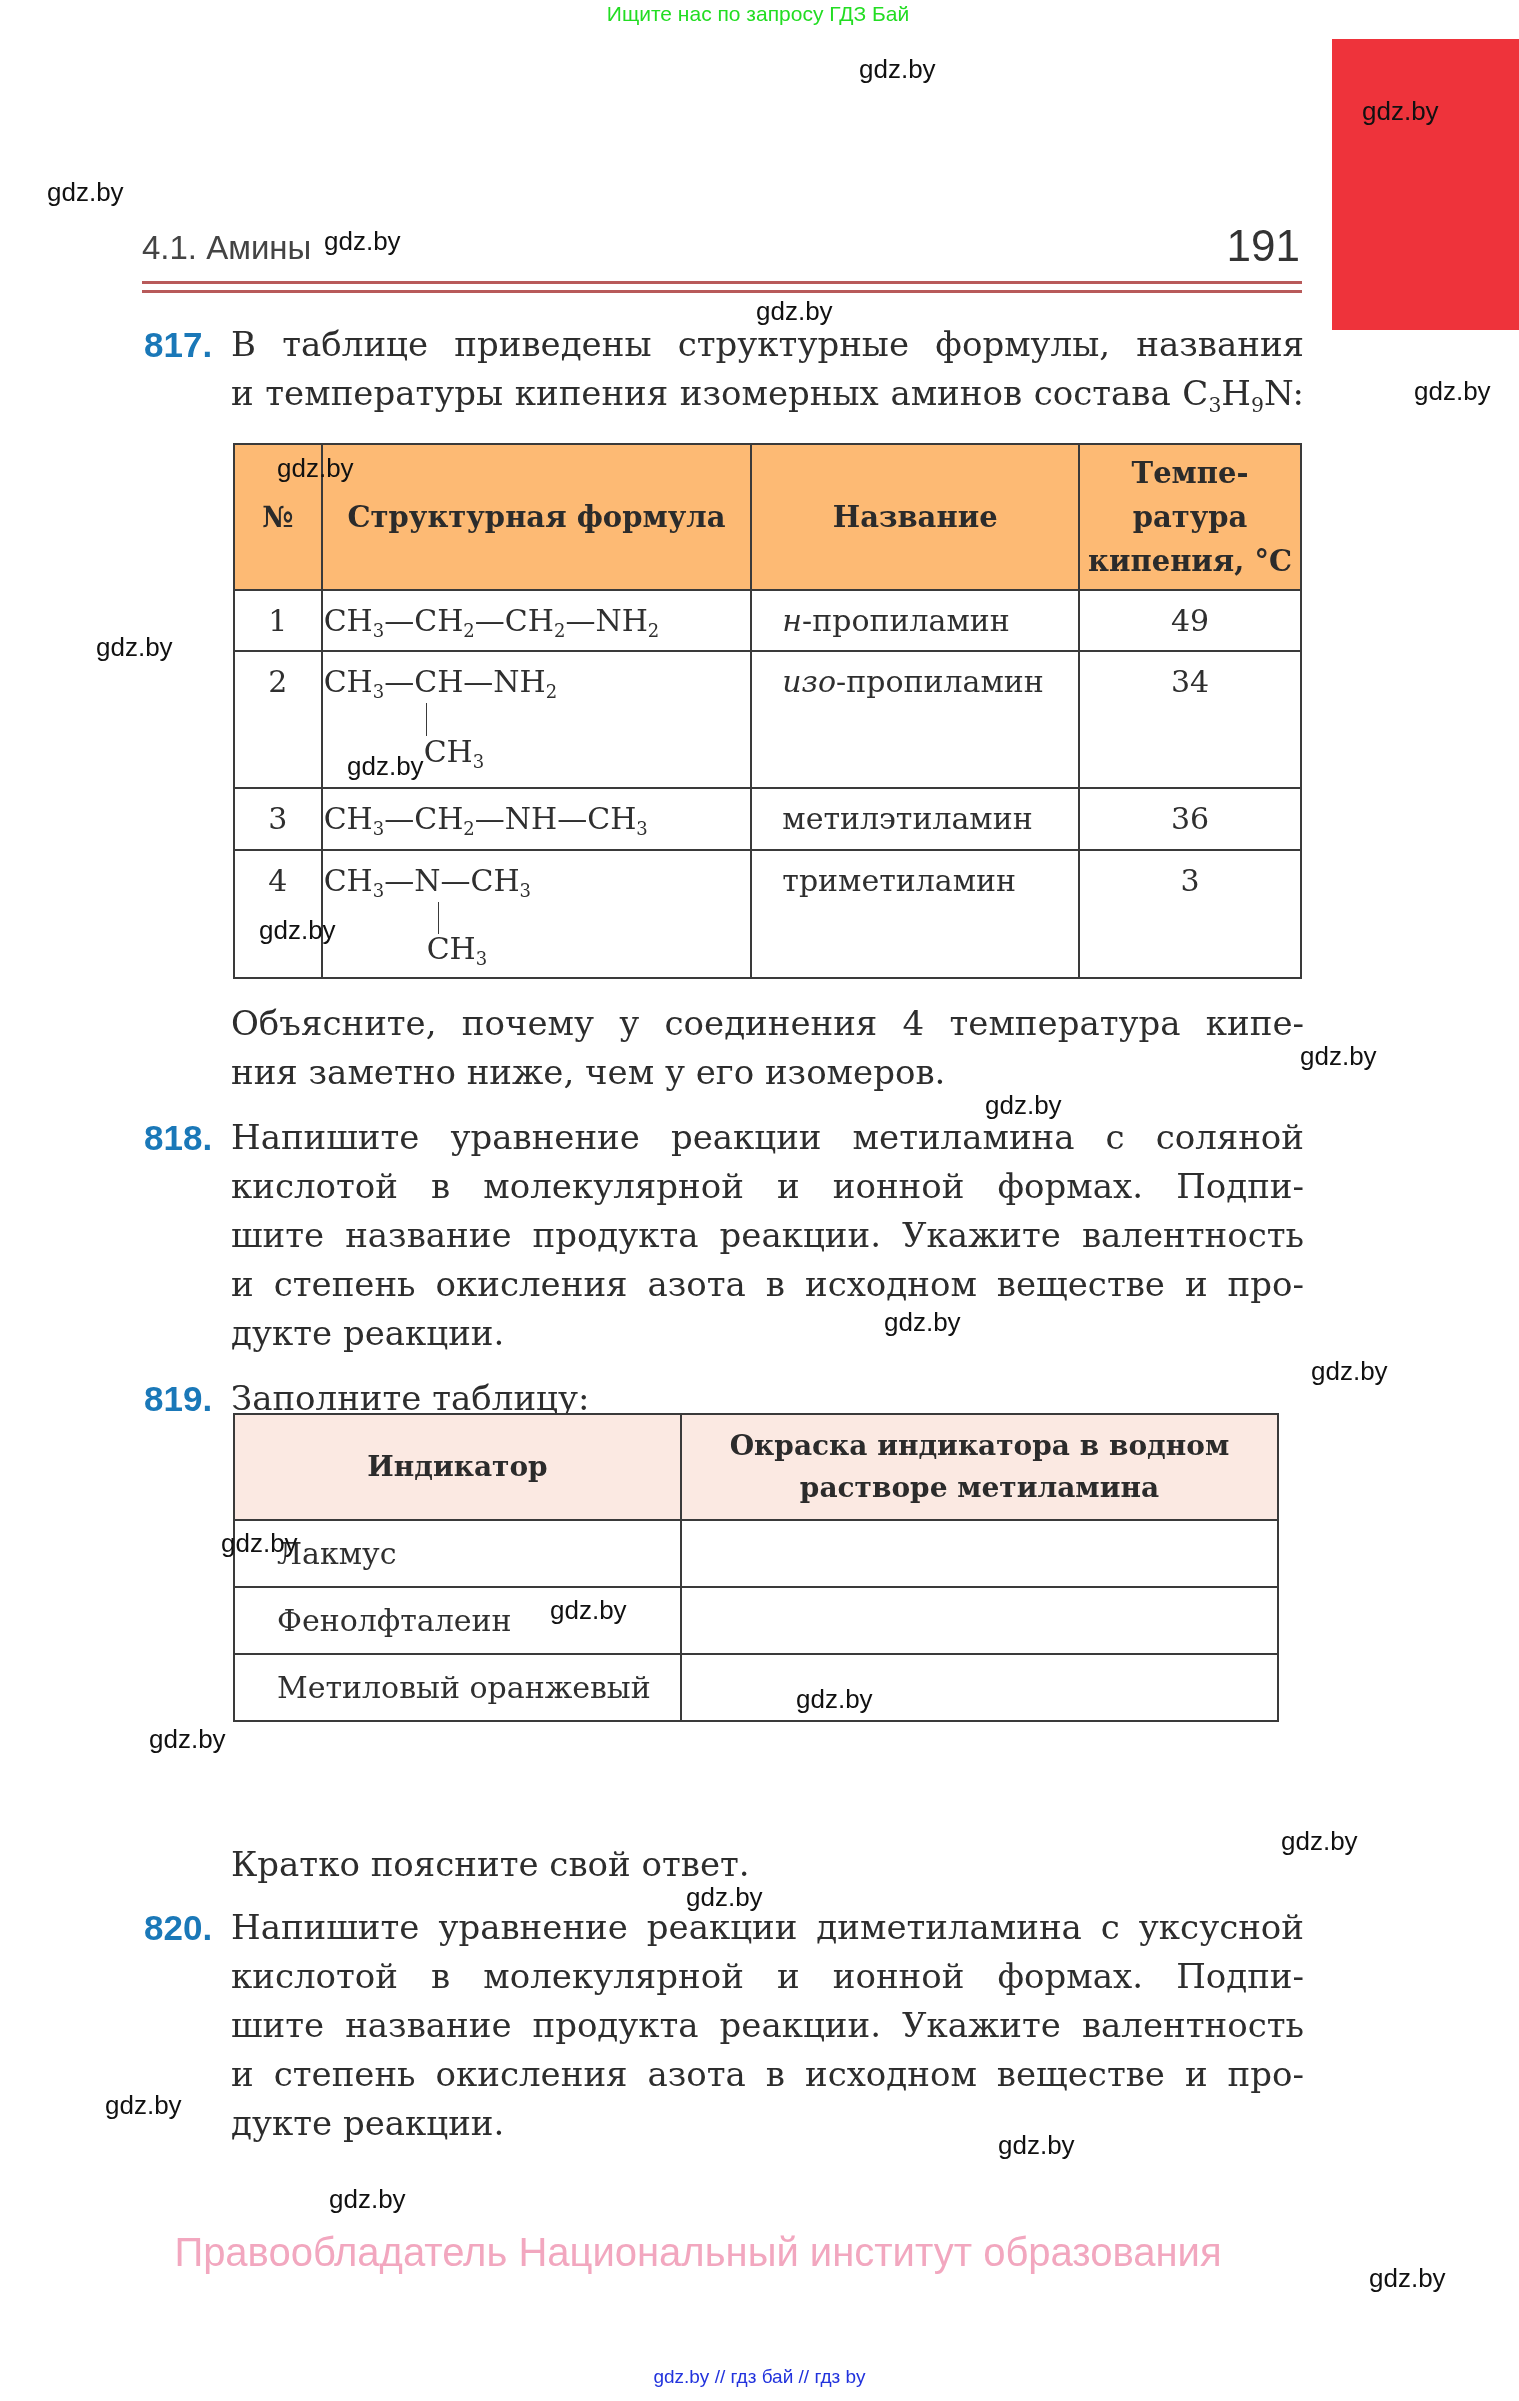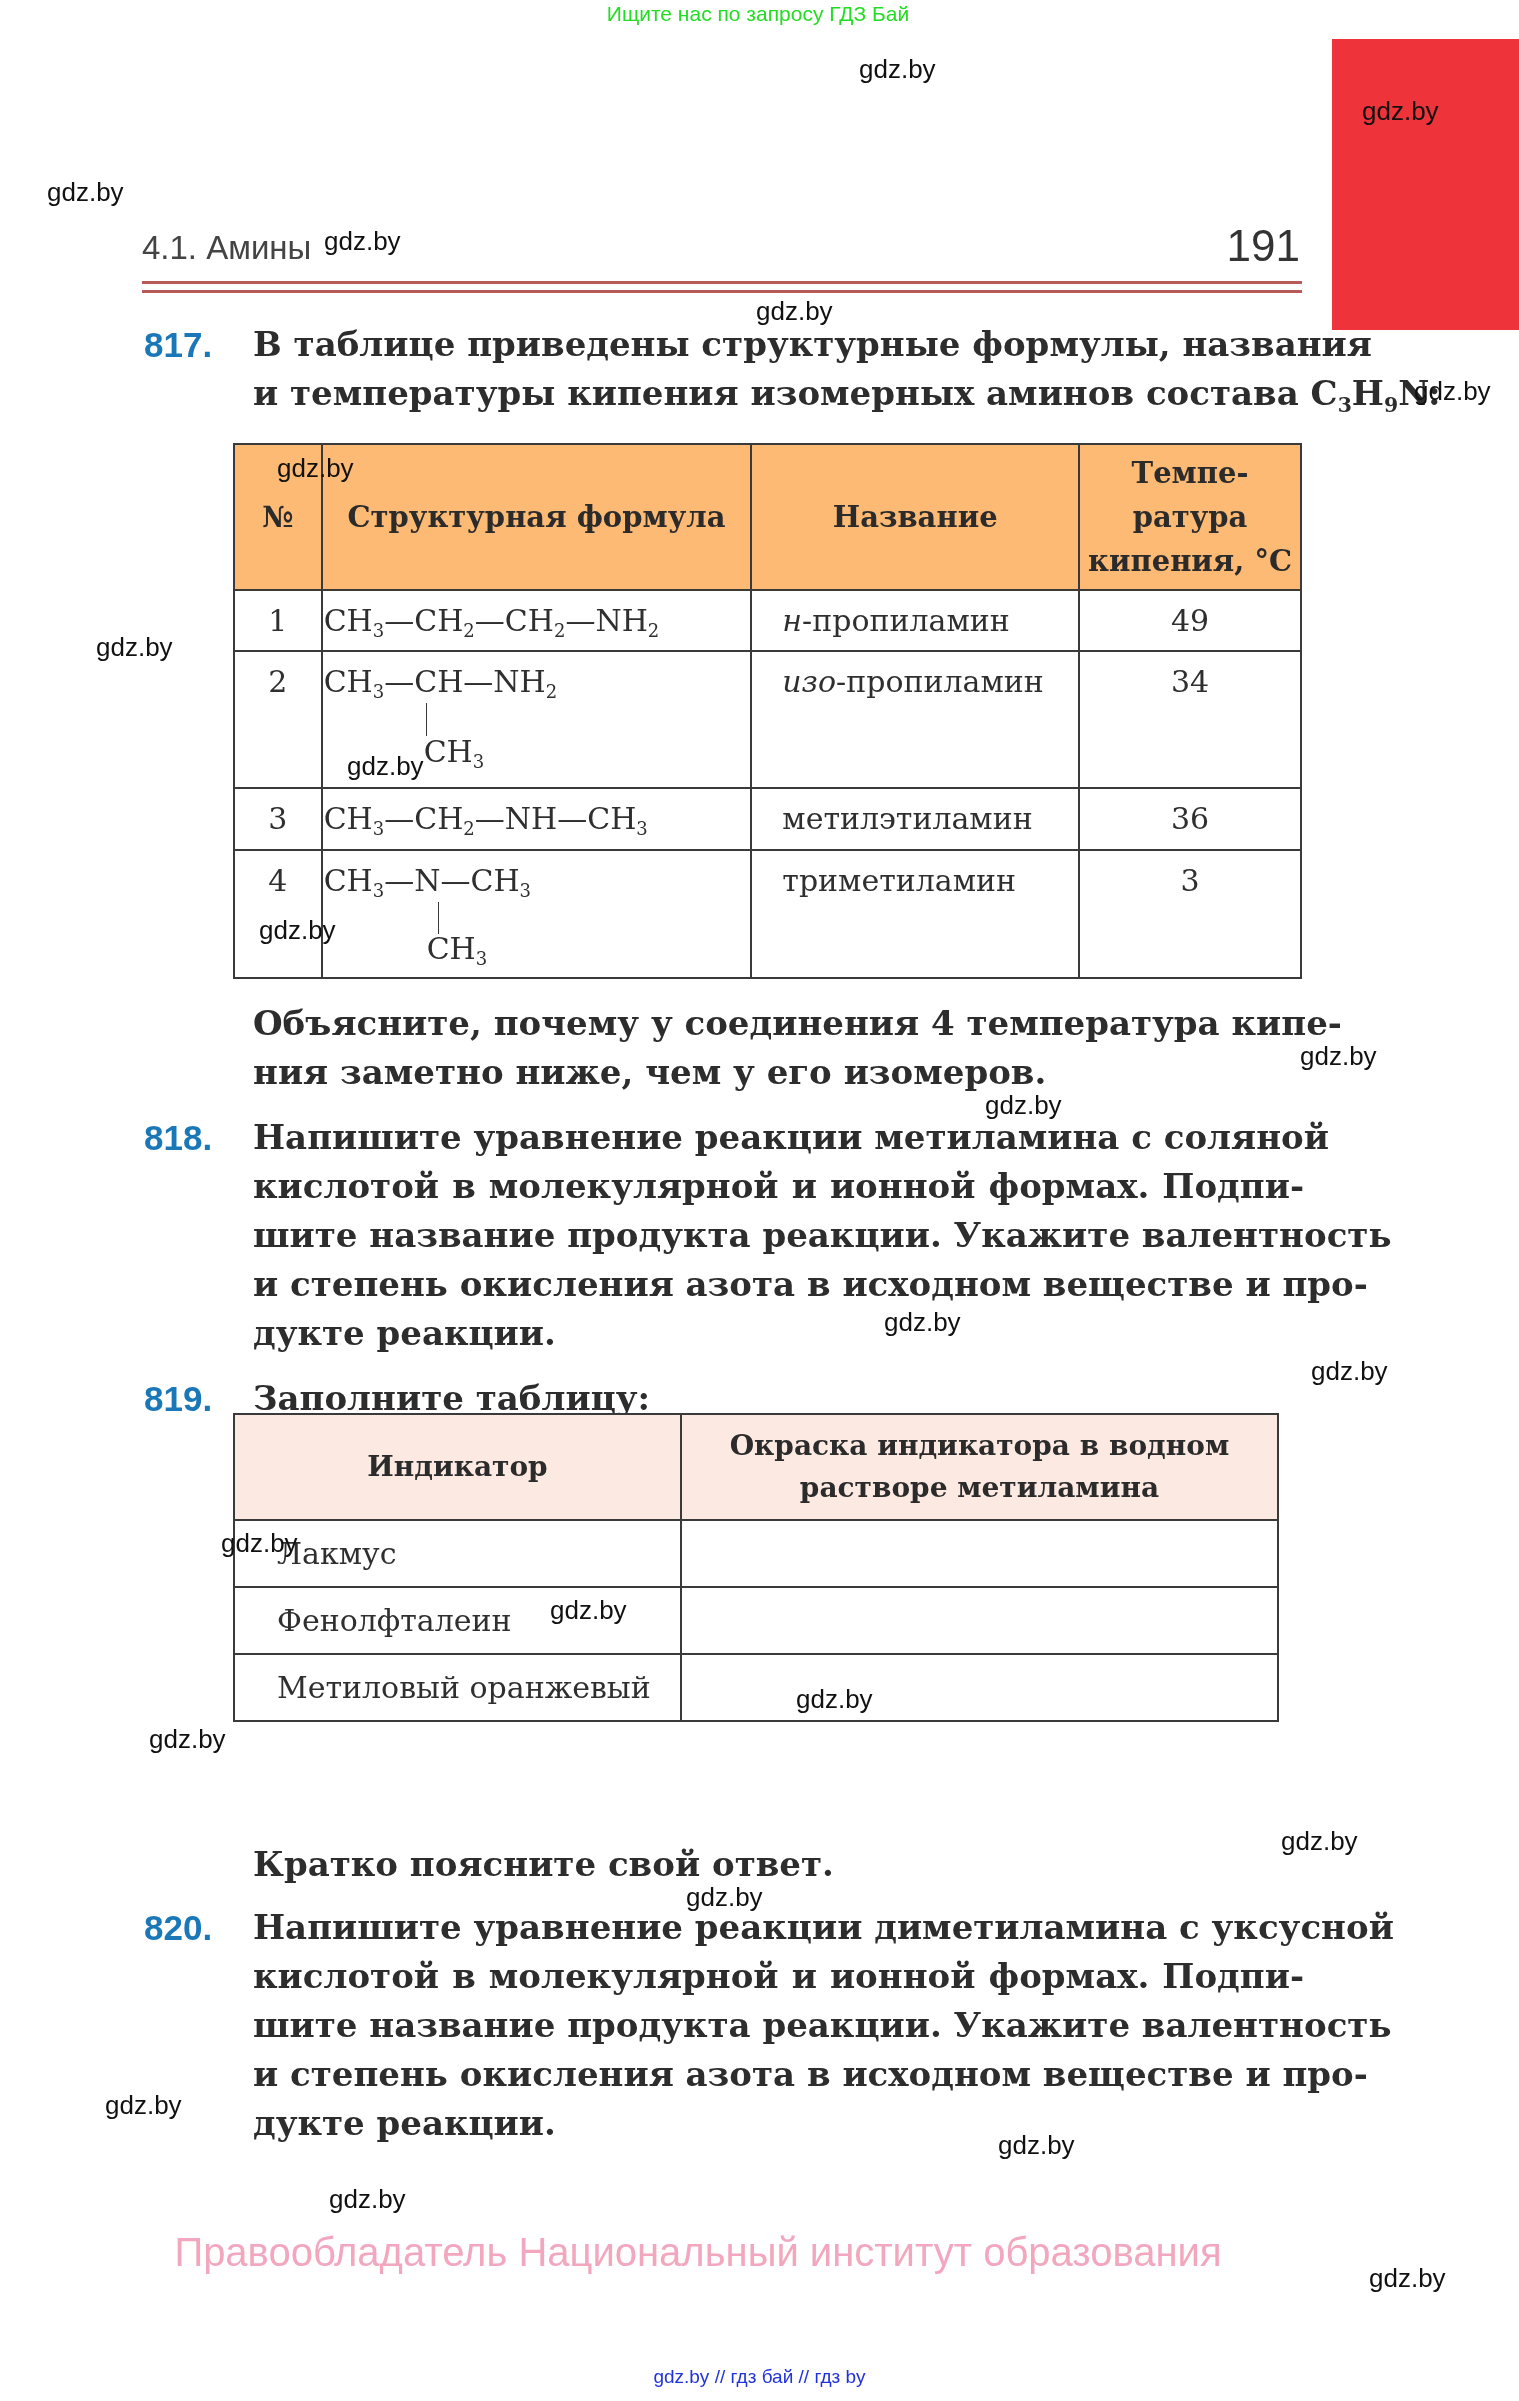--- a/index.html
+++ b/index.html
@@ -10,21 +10,21 @@
                 font-family:"Liberation Sans", sans-serif; font-size:21px; color:#22dd22; }
   .red-block { position:absolute; left:1332px; top:39px; width:187px; height:291px; background:#ee333b; }
   .running-head { position:absolute; left:142px; top:229px; font-family:"Liberation Sans", sans-serif;
                   font-size:33px; color:#444; }
   .page-num { position:absolute; right:219px; top:221px; font-family:"Liberation Sans", sans-serif;
               font-size:44px; color:#333; }
   .rule { position:absolute; left:142px; width:1160px; height:2.6px; background:#b85a5a; }
   .task { position:absolute; left:144px; width:1160px; font-size:34px; line-height:49px; color:#2d2d2d; }
   .task-num { position:absolute; left:0; font-family:"Liberation Sans", sans-serif; font-weight:bold;
               color:#1a78b8; font-size:35px; }
-  .task-text { margin-left:109px; text-align:justify;font-weight:bold; }
+  .task-text { margin-left:87px; text-align:justify; }
   .line { display:block; white-space:nowrap; }
   .justify { text-align:justify; text-align-last:justify; }
   sub { font-size:0.6em; vertical-align:-0.35em; }
   table { border-collapse:collapse; position:absolute; }
   td, th { border:2.6px solid #3a3a3a; }
   .t1 { left:233px; top:443px; width:1069px; font-size:30px; }
   .t1 th { background:#fdba74; font-weight:bold; font-size:29px; color:#2b2b2b; height:142px; }
   .t1 td { vertical-align:top; padding-top:12.3px; color:#2f2f2f; }
   .t1 .c-no { text-align:center; }
   .t1 .c-formula { }

